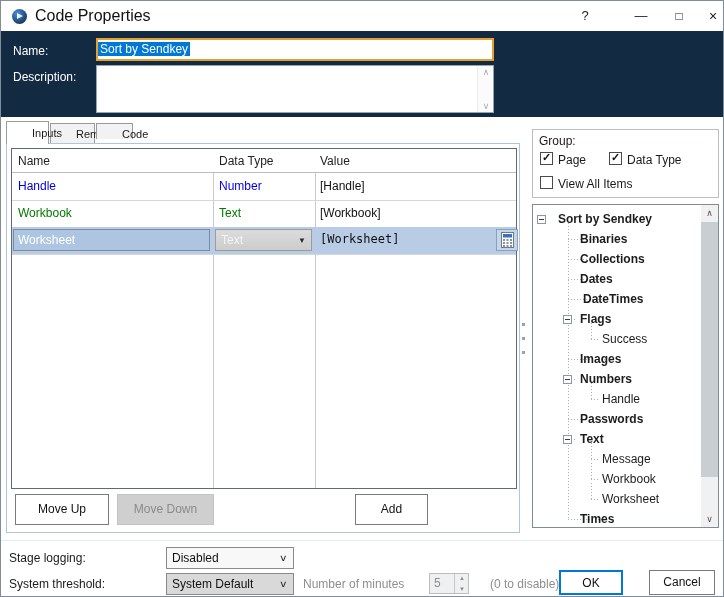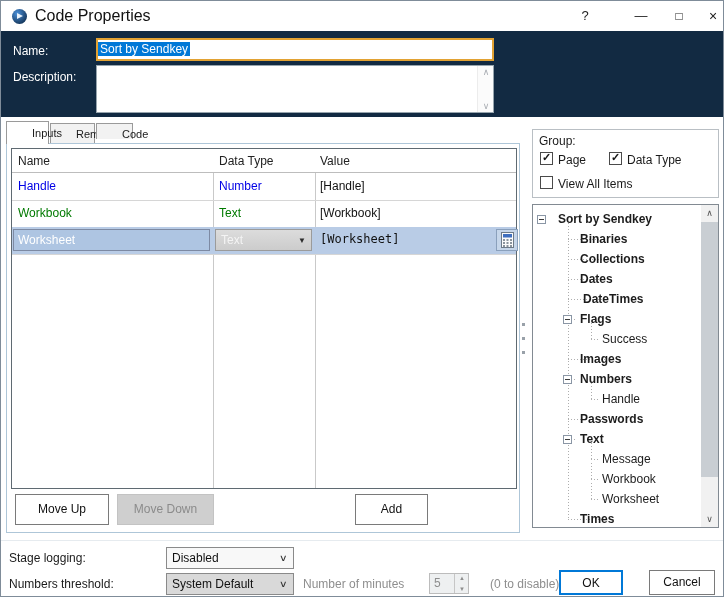--- a/index.html
+++ b/index.html
@@ -245,21 +245,21 @@
       <span class="sbtn sb-dn">∨</span>
     </div>
   </div>
 
   <div class="footer-sep"></div>
   <span class="f-lbl" style="left:8px; top:550px">Stage logging:</span>
   <div class="combo combo1">
     <span>Disabled</span>
     <span class="chev">∨</span>
   </div>
-  <span class="f-lbl" style="left:8px; top:576px">Numbers threshold:</span>
+  <span class="f-lbl" style="left:8px; top:576px">System threshold:</span>
   <div class="combo combo2">
     <span>System Default</span>
     <span class="chev">∨</span>
   </div>
   <span class="f-lbl f-gray" style="left:302px; top:576px">Number of minutes</span>
   <div class="spinner">
     <span class="val">5</span>
     <span class="arrows">
       <span class="sp-up">▲</span>
       <span class="sp-dn">▼</span>

